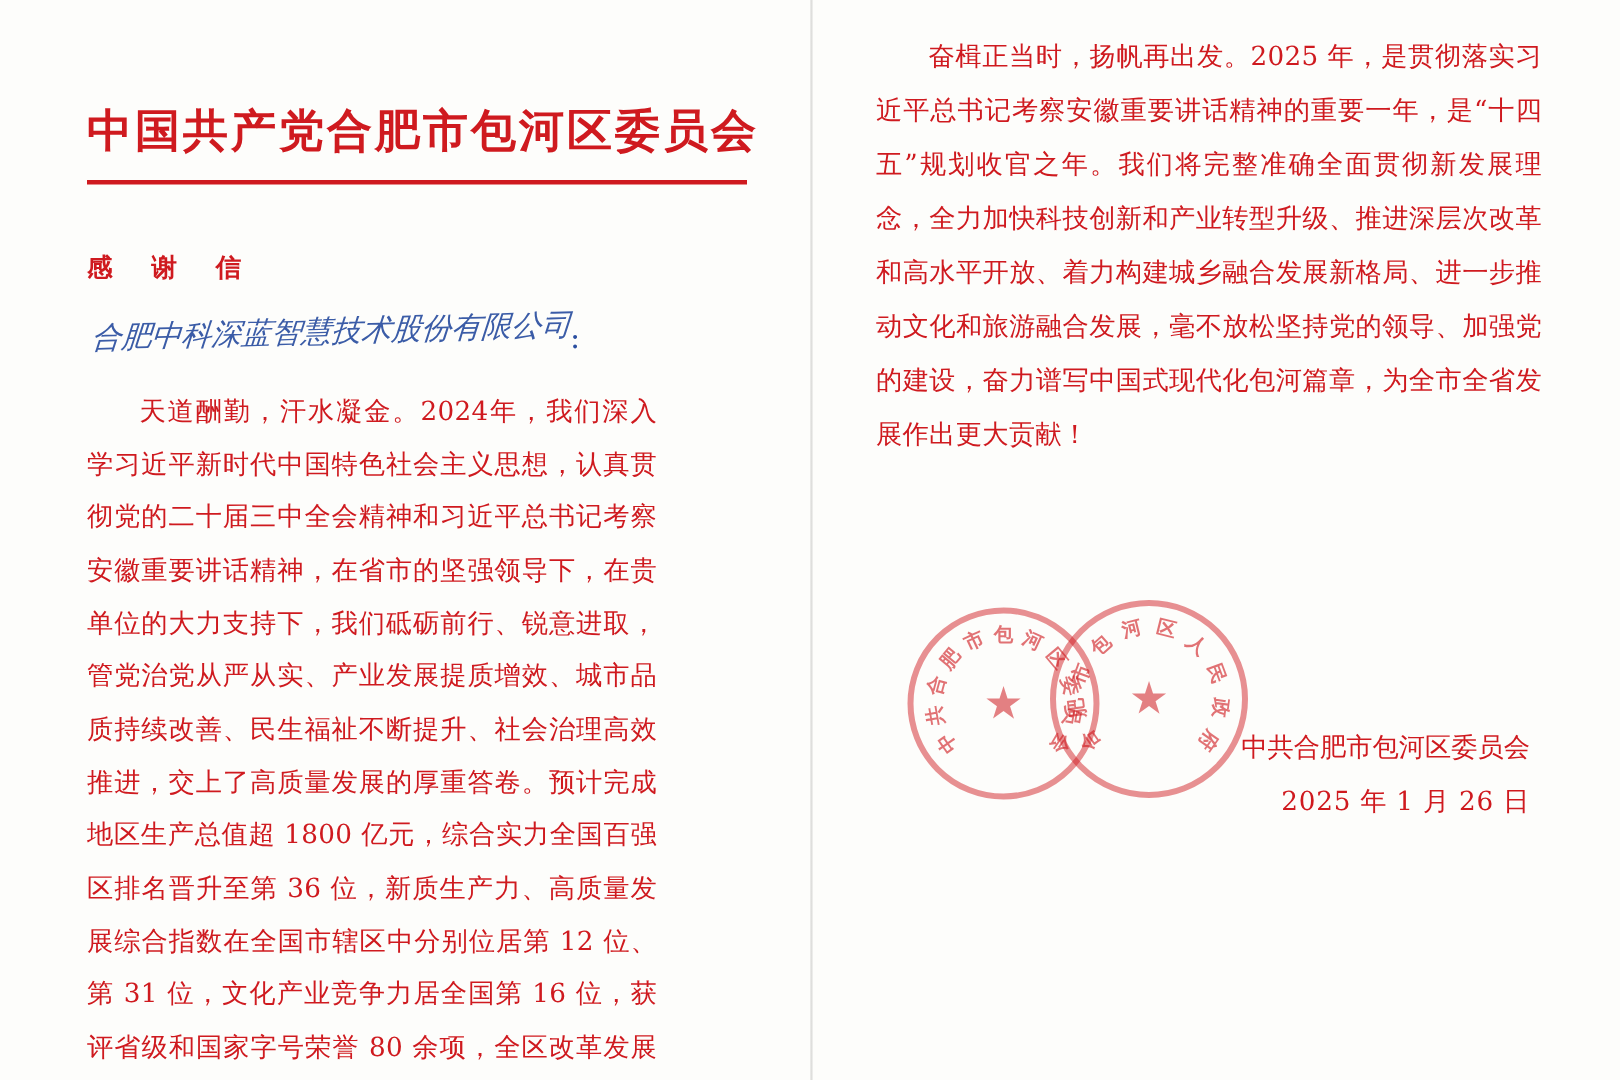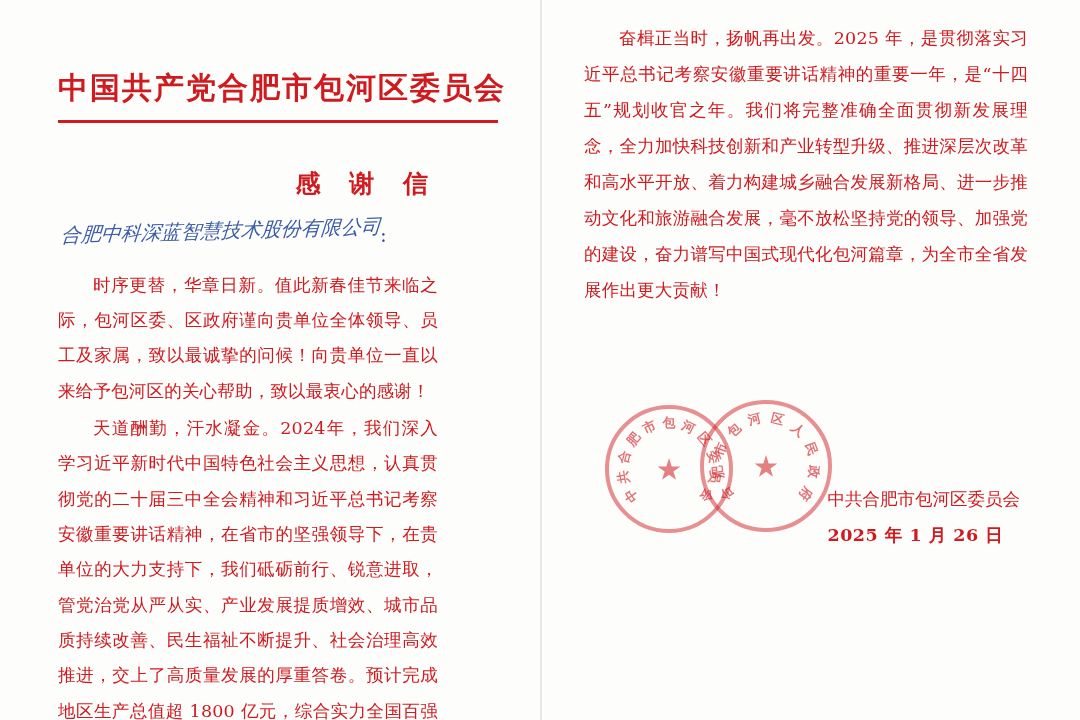--- a/index.html
+++ b/index.html
@@ -60,22 +60,22 @@
     white-space: nowrap;
   }
   .lh-rule {
     margin: 10px auto 0;
     width: 440px;
     height: 3px;
     background: #cf1a1f;
   }
 
   .doc-title {
-    text-align: right;
-    font-size: 25px;
+    text-align: left;
+    font-size: 17px;
     font-weight: bold;
     color: #cf1a1f;
     letter-spacing: 10px;
     margin: 44px 0 22px 0;
   }
 
   .salutation {
     position: relative;
     height: 40px;
     margin: 0 0 6px 2px;
@@ -110,30 +110,29 @@
     letter-spacing: 0.2px;
   }
   .col-right p.body-par {
     line-height: 2.06;
   }
 
   .sign-block {
     position: absolute;
     right: 60px;
     bottom: 168px;
-    text-align: left;
+    text-align: right;
     font-size: 17.5px;
     line-height: 1.95;
     color: #cf1a1f;
     z-index: 3;
   }
   .sign-block .sign-date {
     margin-top: 2px;
     letter-spacing: 0.5px;
-    font-weight: bold;
   }
 
   .seal {
     position: absolute;
     border: 4px solid rgba(207, 26, 31, 0.62);
     border-radius: 50%;
     box-sizing: border-box;
     z-index: 2;
     opacity: 0.78;
   }
@@ -189,21 +188,20 @@
       <div class="lh-line">中国共产党合肥市包河区委员会</div>
       <div class="lh-rule"></div>
     </div>
 
     <div class="doc-title">感 谢 信</div>
 
     <div class="salutation">
       <span class="handwriting">合肥中科深蓝智慧技术股份有限公司</span><span class="colon">:</span>
     </div>
 
-    <p class="body-par">时序更替，华章日新。值此新春佳节来临之际，包河区委、区政府谨向贵单位全体领导、员工及家属，致以最诚挚的问候！向贵单位一直以来给予包河区的关心帮助，致以最衷心的感谢！</p>
     <p class="body-par">天道酬勤，汗水凝金。2024年，我们深入学习近平新时代中国特色社会主义思想，认真贯彻党的二十届三中全会精神和习近平总书记考察安徽重要讲话精神，在省市的坚强领导下，在贵单位的大力支持下，我们砥砺前行、锐意进取，管党治党从严从实、产业发展提质增效、城市品质持续改善、民生福祉不断提升、社会治理高效推进，交上了高质量发展的厚重答卷。预计完成地区生产总值超 1800 亿元，综合实力全国百强区排名晋升至第 36 位，新质生产力、高质量发展综合指数在全国市辖区中分别位居第 12 位、第 31 位，文化产业竞争力居全国第 16 位，获评省级和国家字号荣誉 80 余项，全区改革发展稳定各项工作迈上新台阶。</p>
   </div>
 
   <div class="col col-right">
     <p class="body-par">奋楫正当时，扬帆再出发。2025 年，是贯彻落实习近平总书记考察安徽重要讲话精神的重要一年，是“十四五”规划收官之年。我们将完整准确全面贯彻新发展理念，全力加快科技创新和产业转型升级、推进深层次改革和高水平开放、着力构建城乡融合发展新格局、进一步推动文化和旅游融合发展，毫不放松坚持党的领导、加强党的建设，奋力谱写中国式现代化包河篇章，为全市全省发展作出更大贡献！</p>
   </div>
 
   <div class="seal" id="seal-left">
     <div class="seal-star">★</div>
     <div class="seal-text">

